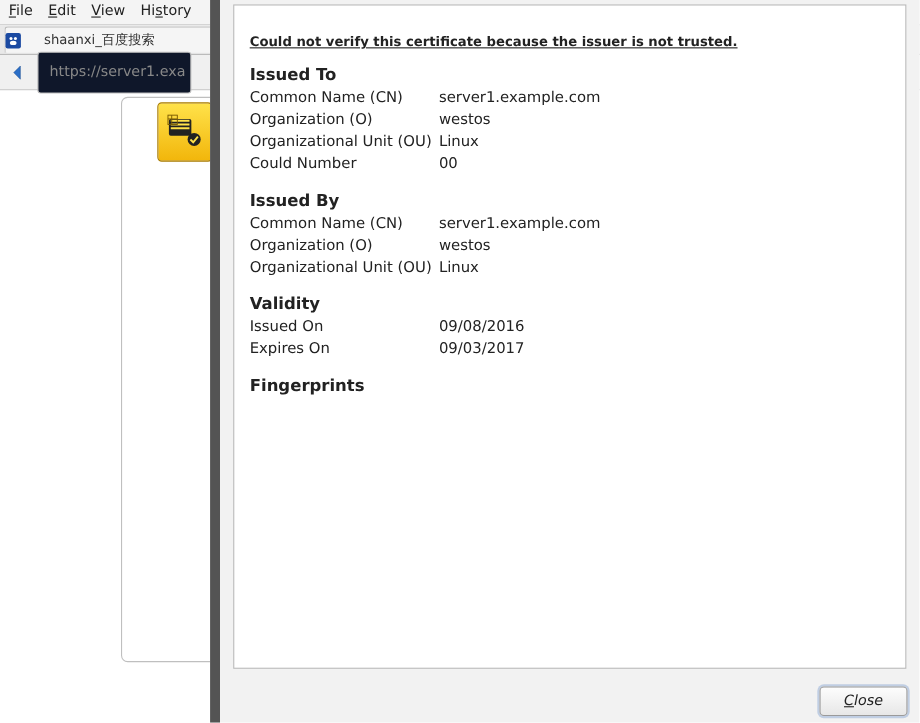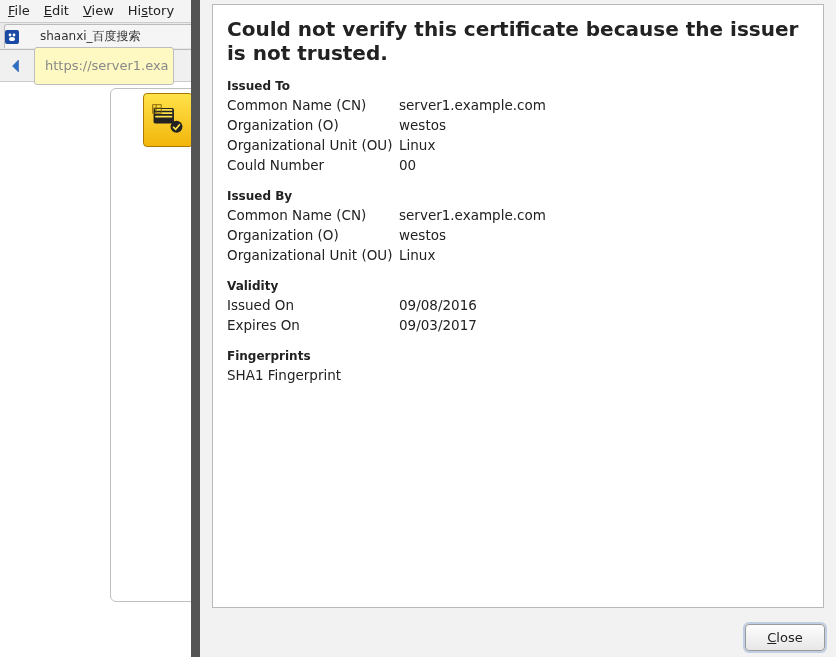--- a/index.html
+++ b/index.html
@@ -81,21 +81,21 @@
     display:flex;align-items:center;justify-content:center;
     border:1px solid transparent;
     border-radius:3px;
   }
   .back-btn svg { width:18px;height:18px; }
   .urlbar {
     flex: 0 0 140px;
     display:flex;
     align-items:center;
     gap:4px;
-    background:#fef9c3;
+    background:#0f172a;
     border:1px solid #bdbdbd;
     border-radius:3px;
     padding:18px 6px;
     height:24px;
     color:#888;
     font-size:13px;
     overflow:hidden;
     white-space:nowrap;
   }
   .urlbar .globe { width:14px;height:14px; }
@@ -152,28 +152,30 @@
     height:604px;
     background:#fff;
     border:1px solid #b8b8b8;
     box-shadow: inset 0 0 0 1px rgba(255,255,255,0.6);
   }
   .cert-scroll {
     padding: 12px 14px;
   }
   .cert-msg {
     font-weight: bold;
-    font-size: 20px;
+    font-size: 12px;
+    margin-top: 14px;
     margin-bottom: 10px;
+    text-decoration: underline;
   }
   .section-head {
     font-weight: bold;
     margin-top: 14px;
     margin-bottom: 2px;
-    font-size: 12px;
+    font-size: 15px;
   }
   .kv-row {
     display:flex;
     line-height: 20px;
     font-size: 13.5px;
   }
   .kv-row .k { width: 172px; }
   .kv-row .v { flex:1; white-space:nowrap; }
   .close-btn {
     position:absolute;
@@ -183,20 +185,21 @@
     height:27px;
     background:linear-gradient(#fdfdfd,#e7e7e7);
     border:1px solid #9a9a9a;
     border-radius:4px;
     font-size:13px;
     display:flex;
     align-items:center;
     justify-content:center;
     box-shadow:0 0 0 2px rgba(100,140,200,0.35);
     cursor:default;
+    font-style:italic;
   }
   .close-btn u { text-decoration: underline; }
   .resize-grip {
     position:absolute;
     left:85px; top:4px;
     width:70px;height:10px;
     display:flex;align-items:center;justify-content:center;
   }
   .resize-grip .bar{
     width:40px;height:3px;background:#bbb;border:1px solid #999;
@@ -309,21 +312,20 @@
           <div class="k">Issued On</div>
           <div class="v">09/08/2016</div>
         </div>
         <div class="kv-row">
           <div class="k">Expires On</div>
           <div class="v">09/03/2017</div>
         </div>
 
         <div class="section-head">Fingerprints</div>
         <div class="kv-row">
-          <div class="k">SHA1 Fingerprint</div>
         </div>
       </div>
     </div>
 
     <div class="close-btn">
       <span><u>C</u>lose</span>
     </div>
   </div>
 </div>
 

